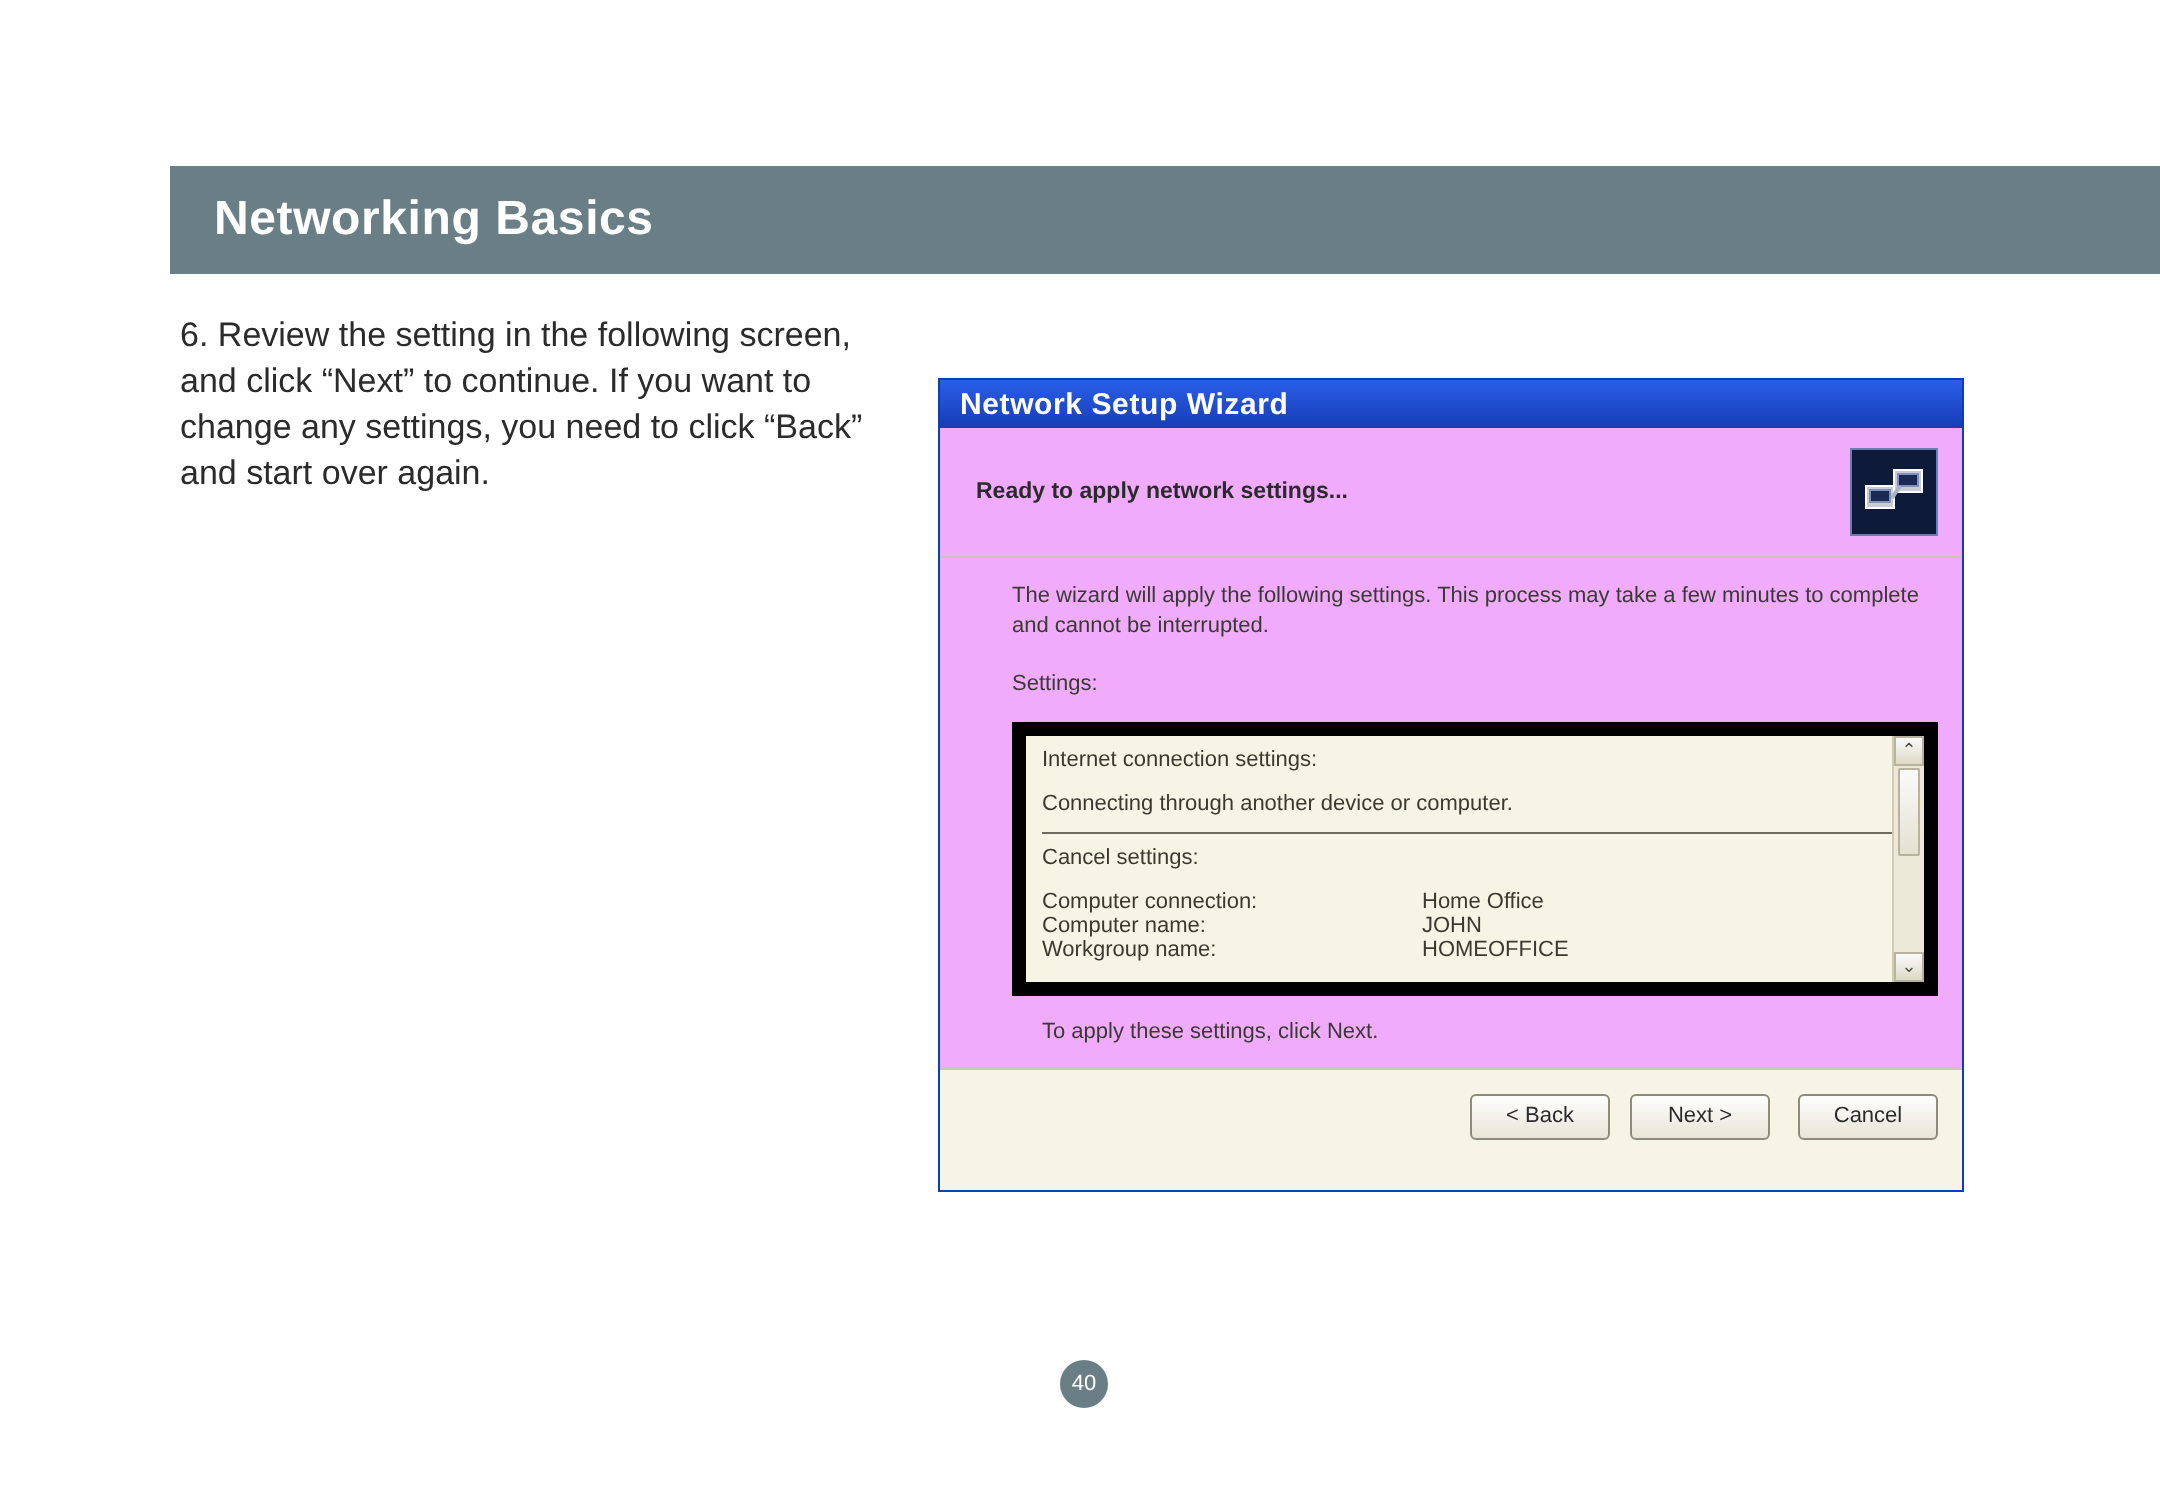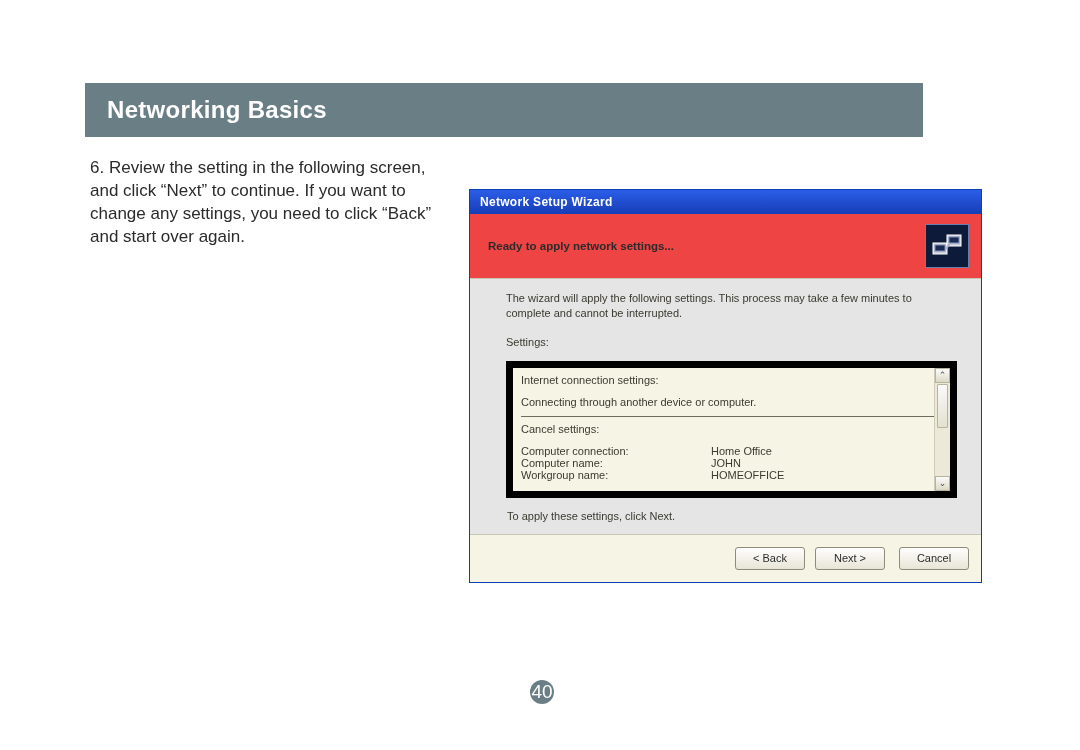--- a/index.html
+++ b/index.html
@@ -1,43 +1,43 @@
 <!DOCTYPE html>
 <html><head>
 <meta charset="utf-8">
 <style>
   html,body{margin:0;padding:0;width:1080px;height:750px;background:#fff;font-family:Arial,Helvetica,sans-serif;color:#2b2b2b}
   .page{position:relative;width:1080px;height:750px}
-  .banner{position:absolute;left:85px;top:83px;width:838px;height:54px;background:#6a7f85;display:flex;align-items:center}
+  .banner{position:absolute;left:85px;top:83px;width:996px;height:54px;background:#6a7f85;display:flex;align-items:center}
   .banner h1{margin:0 0 0 22px;color:#fff;font-size:24px;font-weight:bold;letter-spacing:.3px}
   .instr{position:absolute;left:90px;top:157px;width:355px;font-size:17px;line-height:1.35}
   .num{display:inline}
   .wiz{position:absolute;left:469px;top:189px;width:511px;border:1px solid #0a3fb5;background:#fff;font-family:Tahoma,Arial,sans-serif;color:#333;box-shadow:0 0 0 1px #8aa1d7 inset}
-  .wiz-title{height:24px;background:linear-gradient(#2a5ee8,#173db6);color:#fff;font-size:12px;font-weight:bold;display:flex;align-items:center;padding:0 10px;letter-spacing:.3px}
-  .wiz-head{background:#ef4444;padding:10px 12px 10px 18px;display:flex;justify-content:space-between;align-items:center;border-bottom:1px solid #c8c6b6}
+  .wiz-title{height:24px;background:linear-gradient(#2a5ee8,#173db6);color:#fff;font-size:15px;font-weight:bold;display:flex;align-items:center;padding:0 10px;letter-spacing:.3px}
+  .wiz-head{background:#f0abfc;padding:10px 12px 10px 18px;display:flex;justify-content:space-between;align-items:center;border-bottom:1px solid #c8c6b6}
   .wiz-head .sub{font-size:11.5px;font-weight:bold;color:#2b2b2b}
   .wiz-icon{width:42px;height:42px;background:#0e1a3a;border:1px solid #6a7fae;display:flex;align-items:center;justify-content:center}
   .wiz-icon svg{display:block}
-  .wiz-body{background:#e5e5e5;padding:12px 24px 8px 36px;font-size:11px;color:#3a3a30}
+  .wiz-body{background:#f0abfc;padding:12px 12px 8px 36px;font-size:11px;color:#3a3a30}
   .intro{line-height:1.4;margin-bottom:14px}
   .lbl-settings{margin-bottom:13px}
   .settings-box{position:relative;border:7px solid #000000;background:#f6f4e4;padding:6px 16px 10px 8px;font-size:11px;color:#3a3a30}
   .scroll{position:absolute;right:0;top:0;bottom:0;width:15px;background:#ece9d8;border-left:1px solid #cfcbb7}
   .scroll .up,.scroll .dn{position:absolute;left:0;width:15px;height:15px;background:linear-gradient(#fafafa,#ddd9c6);border:1px solid #b7b39e;box-sizing:border-box;font-size:9px;color:#4a4a4a;display:flex;align-items:center;justify-content:center}
   .scroll .up{top:0}
   .scroll .dn{bottom:0}
   .scroll .track{position:absolute;left:2px;right:2px;top:16px;height:42px;background:linear-gradient(#fafafa,#e4e1d0);border:1px solid #b7b39e;border-radius:1px}
   .hr{border:none;border-top:1px solid #6d6d5d;margin:8px 0 6px 0}
   .row{display:flex}
   .row .k{width:190px}
-  .apply-note{margin:12px 0 4px 1px}
-  .wiz-foot{background:#f6f4e4;border-top:1px solid #c8c6b6;padding:12px 12px 12px 12px;display:flex;justify-content:flex-end;gap:10px}
+  .apply-note{margin:12px 0 4px 15px}
+  .wiz-foot{background:#f6f4e4;border-top:1px solid #c8c6b6;padding:12px 12px 25px 12px;display:flex;justify-content:flex-end;gap:10px}
   .btn{min-width:70px;height:23px;background:linear-gradient(#fefefe,#e8e5d6);border:1px solid #8e8b78;border-radius:3px;font-size:11px;font-family:Tahoma,Arial,sans-serif;color:#2b2b2b;padding:0 12px;cursor:pointer}
   .btn.cancel{margin-left:4px}
-  .pagenum{position:absolute;left:530px;top:680px;width:24px;height:24px;border-radius:50%;background:#6a7f85;color:#fff;font-size:19px;display:flex;align-items:center;justify-content:center}
+  .pagenum{position:absolute;left:530px;top:680px;width:24px;height:24px;border-radius:50%;background:#6a7f85;color:#fff;font-size:11px;display:flex;align-items:center;justify-content:center}
 </style>
 </head>
 <body>
 <div class="page">
 
 <div class="banner">
   <h1>Networking Basics</h1>
 </div>
 
 <div class="instr">

